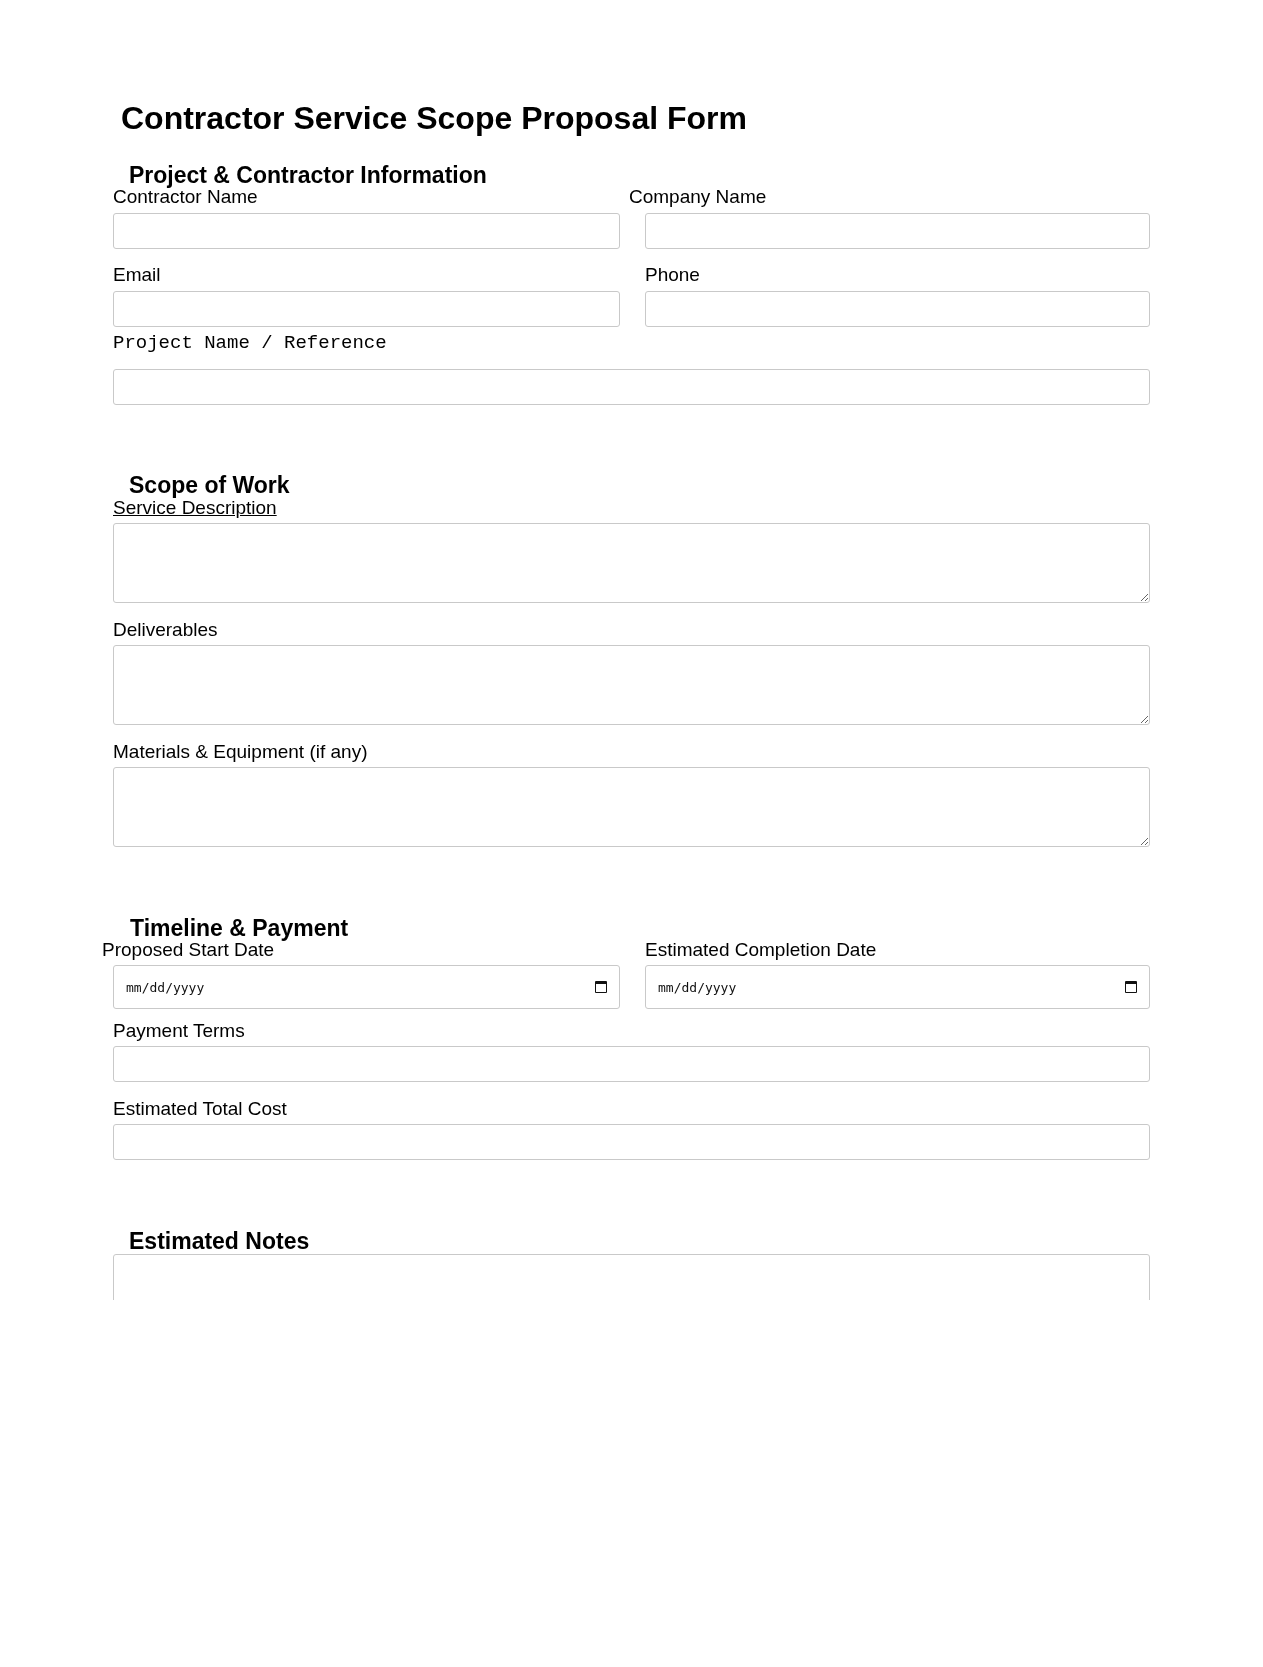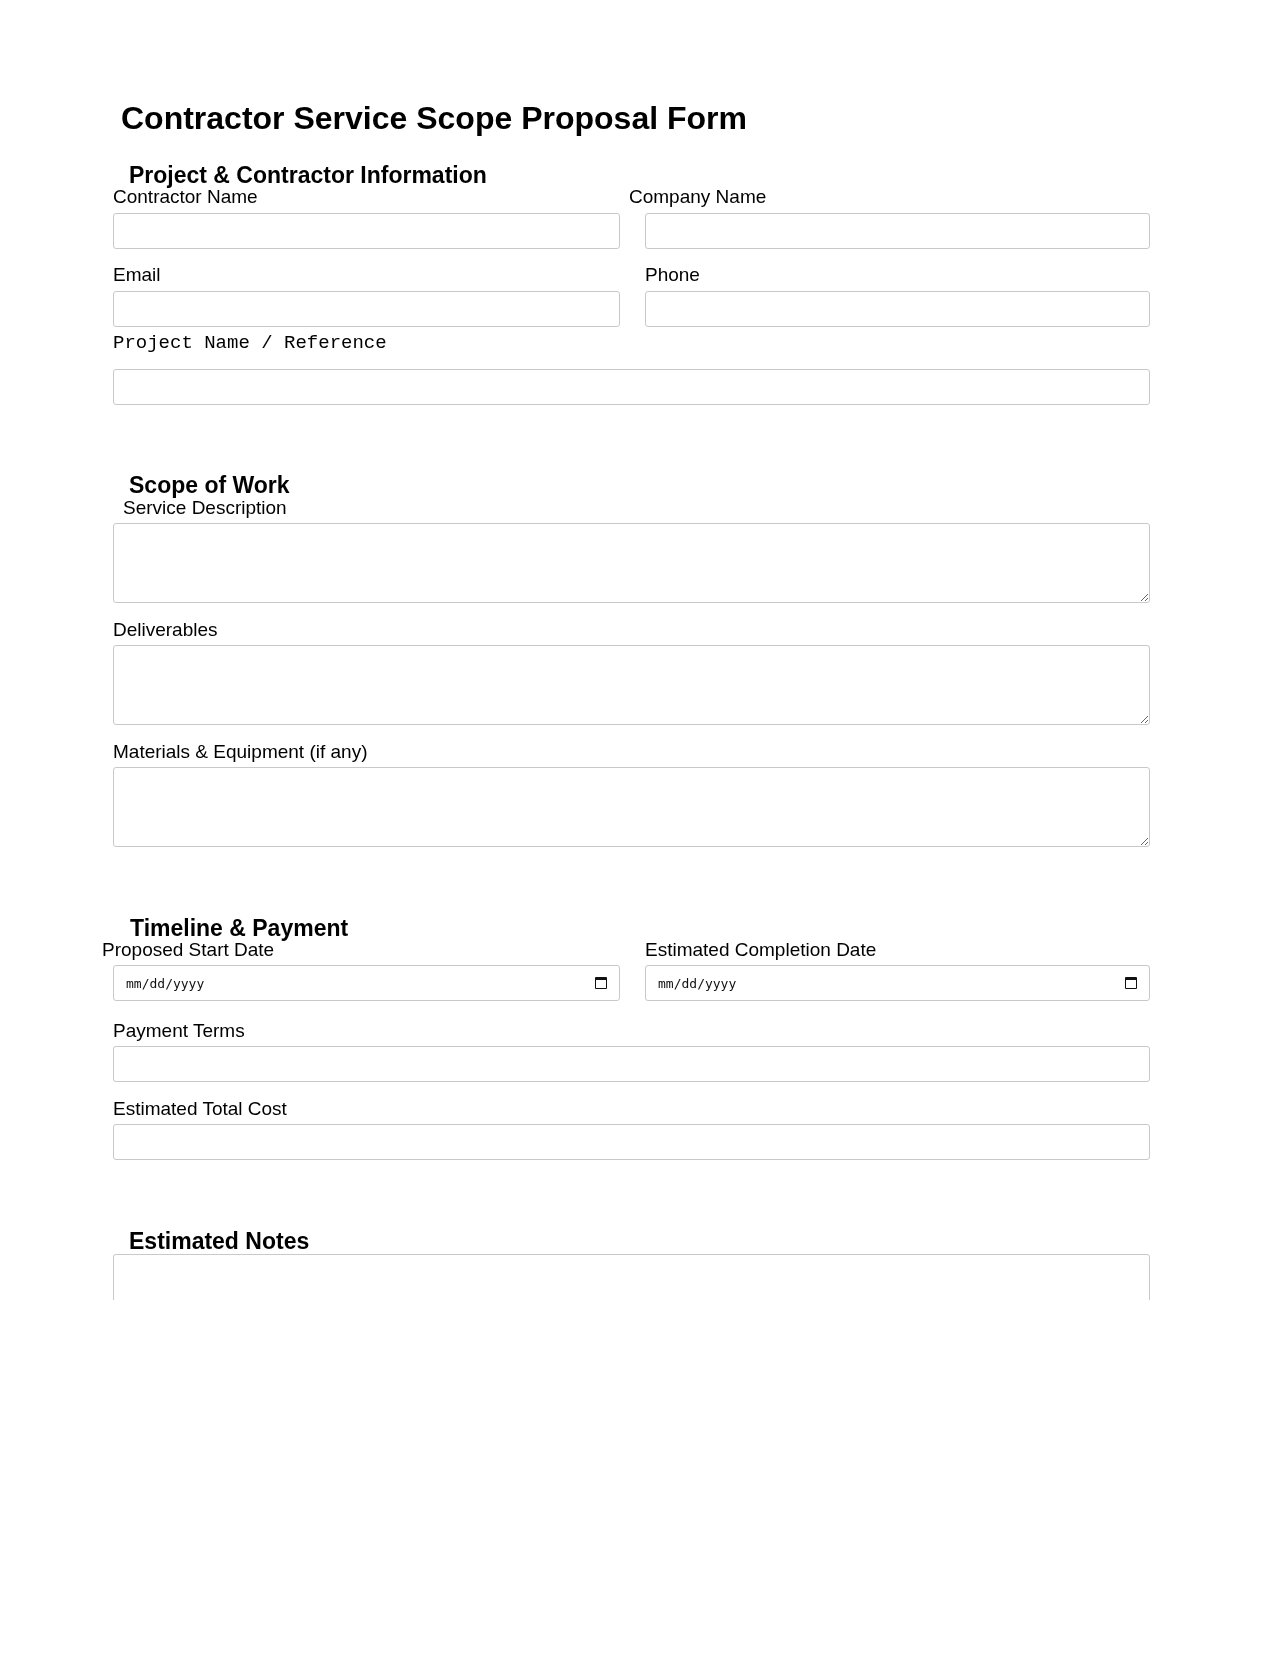--- a/index.html
+++ b/index.html
@@ -5,21 +5,21 @@
     html, body { margin:0; padding:0; background:#ffffff; }
     body { width:1263px; height:1667px; position:relative; overflow:hidden;
            font-family:"Liberation Sans", sans-serif; color:#000; }
     .abs { position:absolute; }
     h1.title { margin:8px; font-size:32px; font-weight:bold; left:113px; top:90px; line-height:40px; white-space:nowrap; }
     h2.sec { margin:16px; font-size:23px; font-weight:bold; line-height:28px; white-space:nowrap; }
     label.lbl { font-size:19px; line-height:20px; white-space:nowrap; }
     .field { border:1px solid #c9c9c9; border-radius:3px; background:#fff; box-sizing:border-box; }
     input.field { height:36px; padding:0 10px; font-size:16px; font-family:"Liberation Sans", sans-serif; outline:none; }
     textarea.field { height:80px; padding:8px 10px; font-size:16px; font-family:"Liberation Sans", sans-serif; resize:vertical; outline:none; }
-    .date { height:36px; display:flex; align-items:center; justify-content:space-between; padding:0 12px 0 12px;gap:33px; }
+    .date { height:44px; display:flex; align-items:center; justify-content:space-between; padding:0 12px 0 12px;gap:33px; }
     .date .ph { font-family:"DejaVu Sans Mono", monospace; font-size:13px; color:#111; }
     .cal { width:12px; height:12px; border:1.6px solid #111; border-top-width:3px; border-radius:1px; box-sizing:border-box; position:relative; }
     .clip { overflow:hidden; }
   </style>
 </head>
 <body>
 
 <h1 class="abs title">Contractor Service Scope Proposal Form</h1>
 
 <h2 class="abs sec" style="left:113px; top:145px;">Project &amp; Contractor Information</h2>
@@ -34,21 +34,21 @@
 <input class="abs field" style="left: 113px; top: 291px; width: 507px;" type="email" placeholder="">
 
 <label class="abs lbl" style="left:645px; top:265px;">Phone</label>
 <input class="abs field" style="left: 645px; top: 291px; width: 505px;" type="tel" placeholder="">
 
 <label class="abs lbl" style="left:113px; top:333px;font-family:Liberation Mono, monospace;">Project Name / Reference</label>
 <input class="abs field" style="left: 113px; top: 369px; width: 1037px;" type="text" placeholder="">
 
 <h2 class="abs sec" style="left:113px; top:455px;">Scope of Work</h2>
 
-<label class="abs lbl" style="left:123px; top:498px;">Service Description</label>
+<label class="abs lbl" style="left:113px; top:498px;text-decoration:underline;">Service Description</label>
 <div class="abs" style="left:113px; top:523px; width:1037px; height:80px;">
   <textarea class="field" style="width: 1037px; display: block;"></textarea>
 </div>
 
 <label class="abs lbl" style="left:113px; top:620px;">Deliverables</label>
 <div class="abs" style="left:113px; top:645px; width:1037px; height:80px;">
   <textarea class="field" style="width: 1037px; display: block;"></textarea>
 </div>
 
 <label class="abs lbl" style="left:113px; top:742px;">Materials &amp; Equipment (if any)</label>

